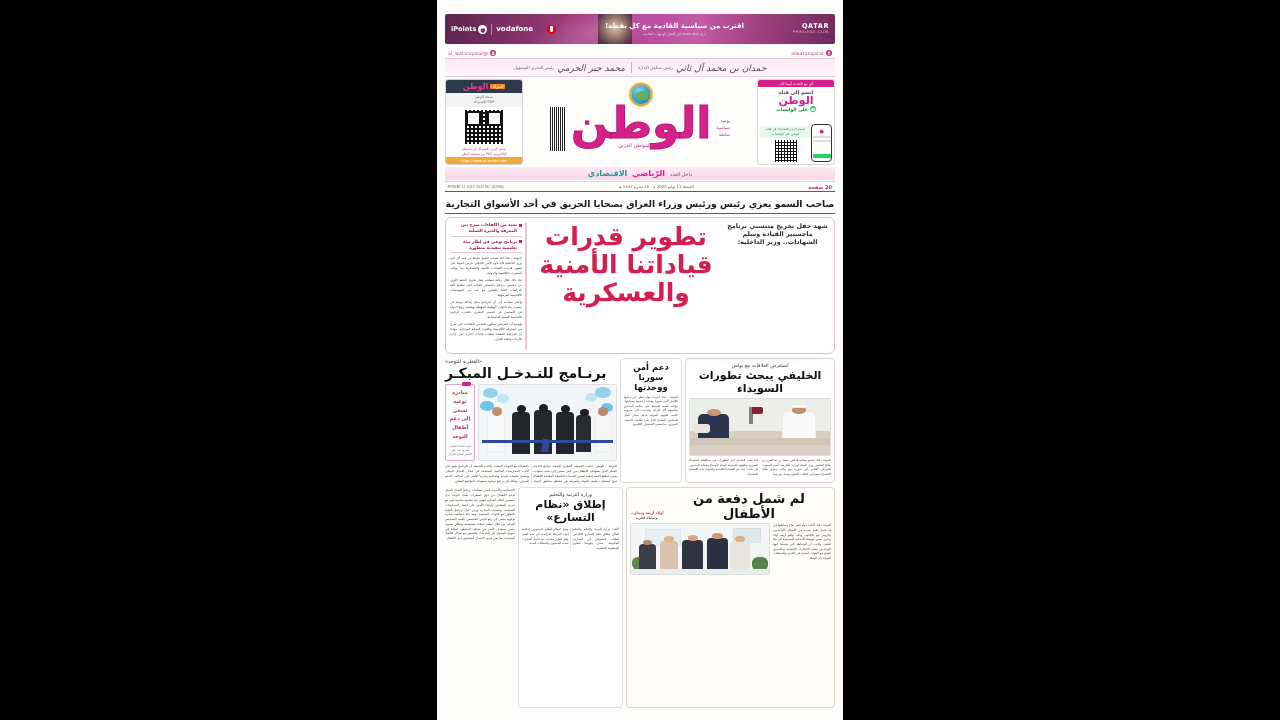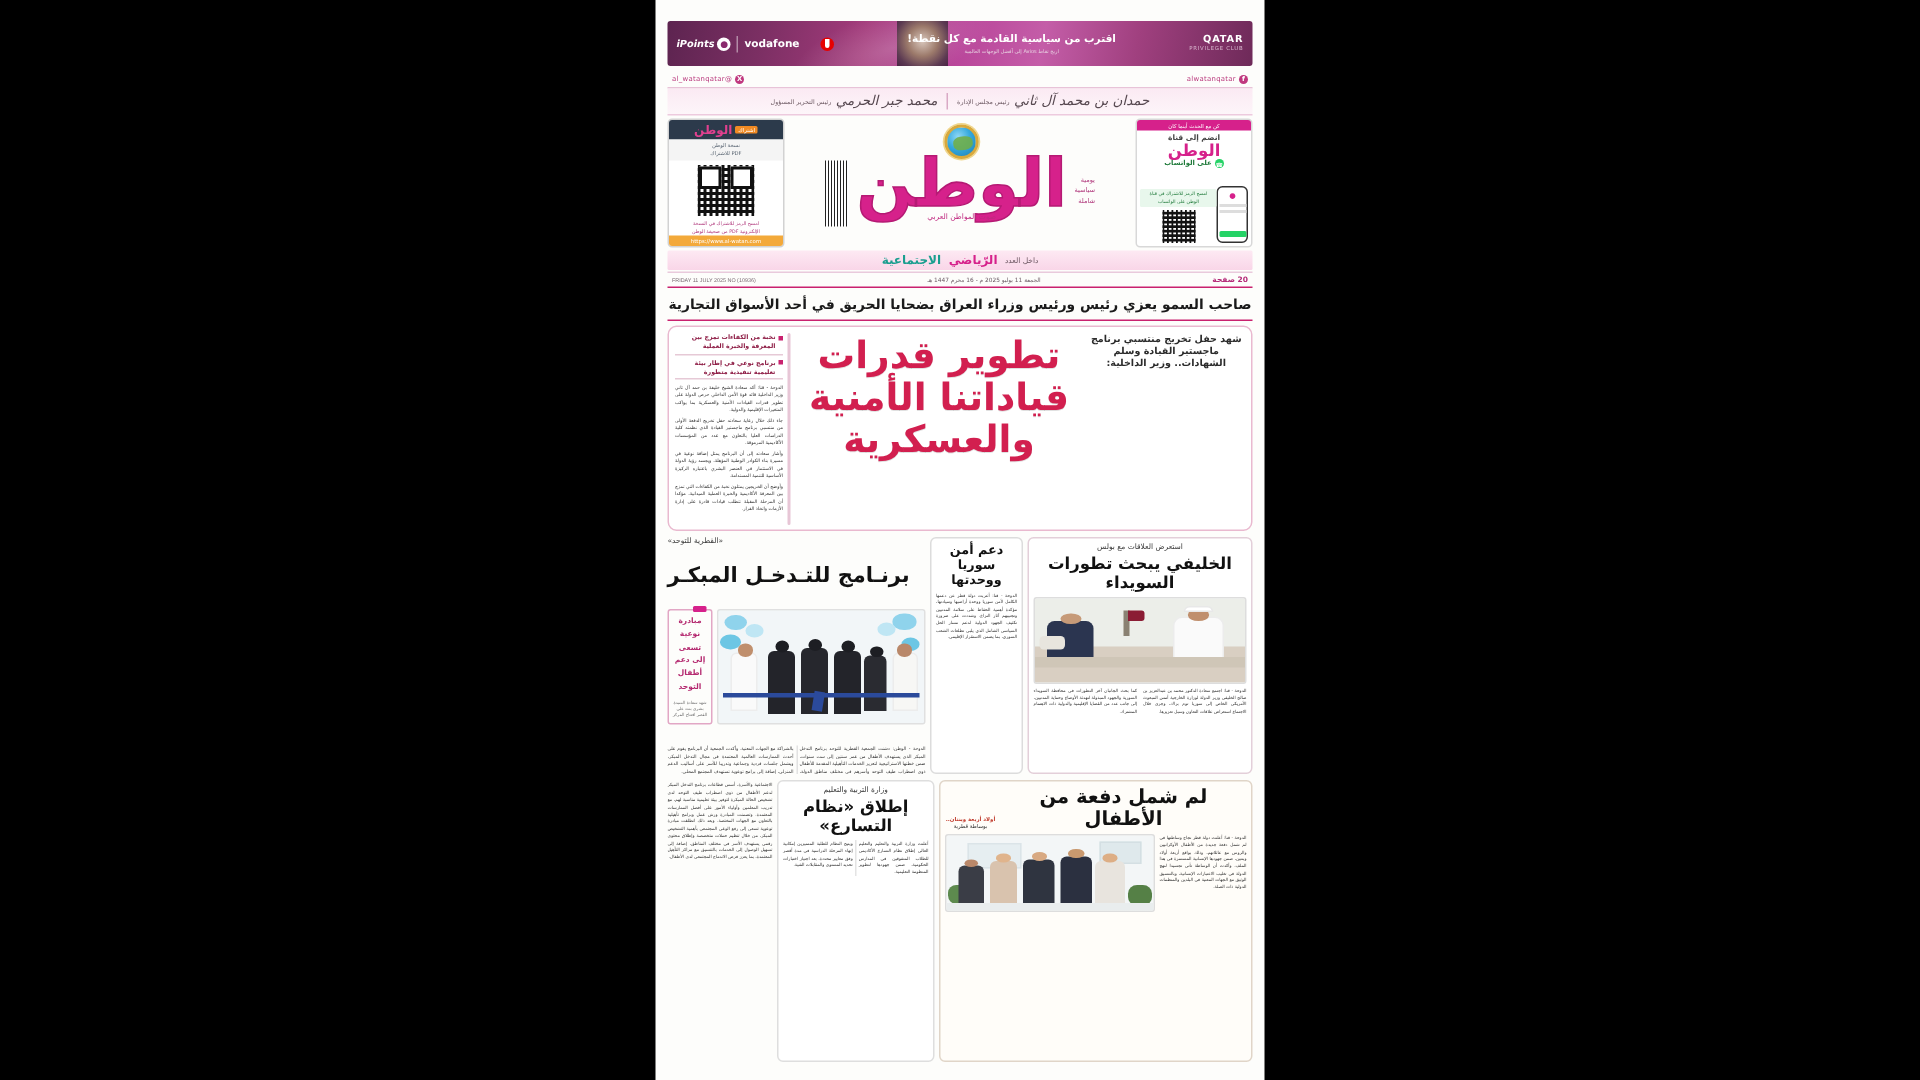--- a/index.html
+++ b/index.html
@@ -37,21 +37,21 @@
   .ad-center .ac1{ color:#fff; font-size:7px; font-weight:700; direction:rtl; white-space:nowrap;}
   .ad-center .ac2{ color:#e7cfe0; font-size:3.4px; direction:rtl; margin-top:1.5px; white-space:nowrap;}
   .ad-right{ display:flex; align-items:center; gap:4px; z-index:2;}
   .voda{ display:flex; align-items:center; gap:14px;}
   .voda-dot{ width:9px;height:9px;border-radius:50%;background:#e60000; position:relative;}
   .voda-dot:after{content:"";position:absolute;left:3px;top:1.5px;width:2.6px;height:5.5px;background:#fff;border-radius:0 0 2px 2px;}
   .voda span{ color:#fff; font-size:7px; font-weight:700;}
   .vsep{ width:1px;height:11px;background:rgba(255,255,255,.45);}
   .ipoints{ display:flex;align-items:center;gap:2px;}
   .ipoints .ip-ic{ width:9px;height:9px;border-radius:50%;background:#fff;color:#8a2a6d;font-size:6px;display:flex;align-items:center;justify-content:center;font-weight:700;}
-  .ipoints span{ color:#fff;font-size:6.5px;font-weight:700;font-style:italic;}
+  .ipoints span{ color:#fff;font-size:6.5px;font-weight:700;}
   .ad-face{ position:absolute; right:52%; top:0; width:34px;height:30px;
     background: radial-gradient(circle at 50% 45%, #d8c6bb 0%, #9c7a6b 42%, #5c3a52 78%, #4a2545 100%); z-index:1;}
 
   
   .socialbar{
     height:11px; margin:0 3px; display:flex; align-items:center; justify-content:space-between;
     padding:0 3px; border-bottom:1px solid #e8c3d8;
   }
   .soc{ display:flex;align-items:center;gap:2px; }
   .soc .ic{ width:6px;height:6px;border-radius:50%;background:#c0387f;color:#fff;font-size:4.5px;display:flex;align-items:center;justify-content:center;font-weight:700;}
@@ -191,21 +191,21 @@
   }
 
   
   .ph{ position:absolute; inset:0; overflow:hidden;}
   .fig{ position:absolute; border-radius:3px 3px 0 0;}
   .head{ position:absolute; border-radius:50%; }
   .cap{ position:absolute; border-radius:2px 2px 0 0;}
 
   
   .mid{ display:flex; gap:3px; margin:4px 3px 0 3px; align-items:stretch; }
-  .mid-left{ flex:1; display:flex; flex-direction:column;gap:11px; }
+  .mid-left{ flex:1; display:flex; flex-direction:column; }
   .mid-mid{ flex:0 0 62px; border:1px solid #dcdcdc; border-radius:4px; padding:3px; direction:rtl; background:#fff;}
   .mid-right{ flex:0 0 150px; border:1px solid #e3cfd9; border-radius:4px; padding:3px; direction:rtl; background:#fff;}
 
   .ml-kicker{ text-align:left; direction:rtl; font-size:5px; color:#3a3a3a; padding-bottom:1px;}
   .ml-head{ text-align:left; direction:rtl; font-size:14px; font-weight:700; color:#111; letter-spacing:3px; padding-bottom:3px;}
   .ml-row{ display:flex; gap:3px; }
   .ml-badge{
     flex:0 0 30px; border:1px solid #e2a7c5; border-radius:2px; padding:3px 2px; direction:rtl;
     font-size:5px; font-weight:700; color:#b4286f; text-align:center; line-height:1.75; position:relative;
   }
@@ -350,21 +350,21 @@
           <div>امسح الرمز للاشتراك في النسخة</div>
           <div>الإلكترونية PDF من صحيفة الوطن</div>
         </div>
         <div class="pb-url">https://www.al-watan.com</div>
       </div>
     </div>
 
     <div class="tabbar">
       <span class="t-lbl">داخل العدد</span>
       <span class="t-it t-sport">الرّياضي</span>
-      <span class="t-it t-econ">الاجتماعية</span>
+      <span class="t-it t-econ">الاقتصادي</span>
     </div>
 
     <div class="dateline">
       <span class="pages">20 صفحة</span>
       <span class="dl">الجمعة 11 يوليو 2025 م - 16 محرم 1447 هـ</span>
       <span class="dl-en">FRIDAY 11 JULY 2025 NO (10936)</span>
     </div>
 
     <div class="topnews">صاحب السمو يعزي رئيس ورئيس وزراء العراق بضحايا الحريق في أحد الأسواق التجارية</div>
 

